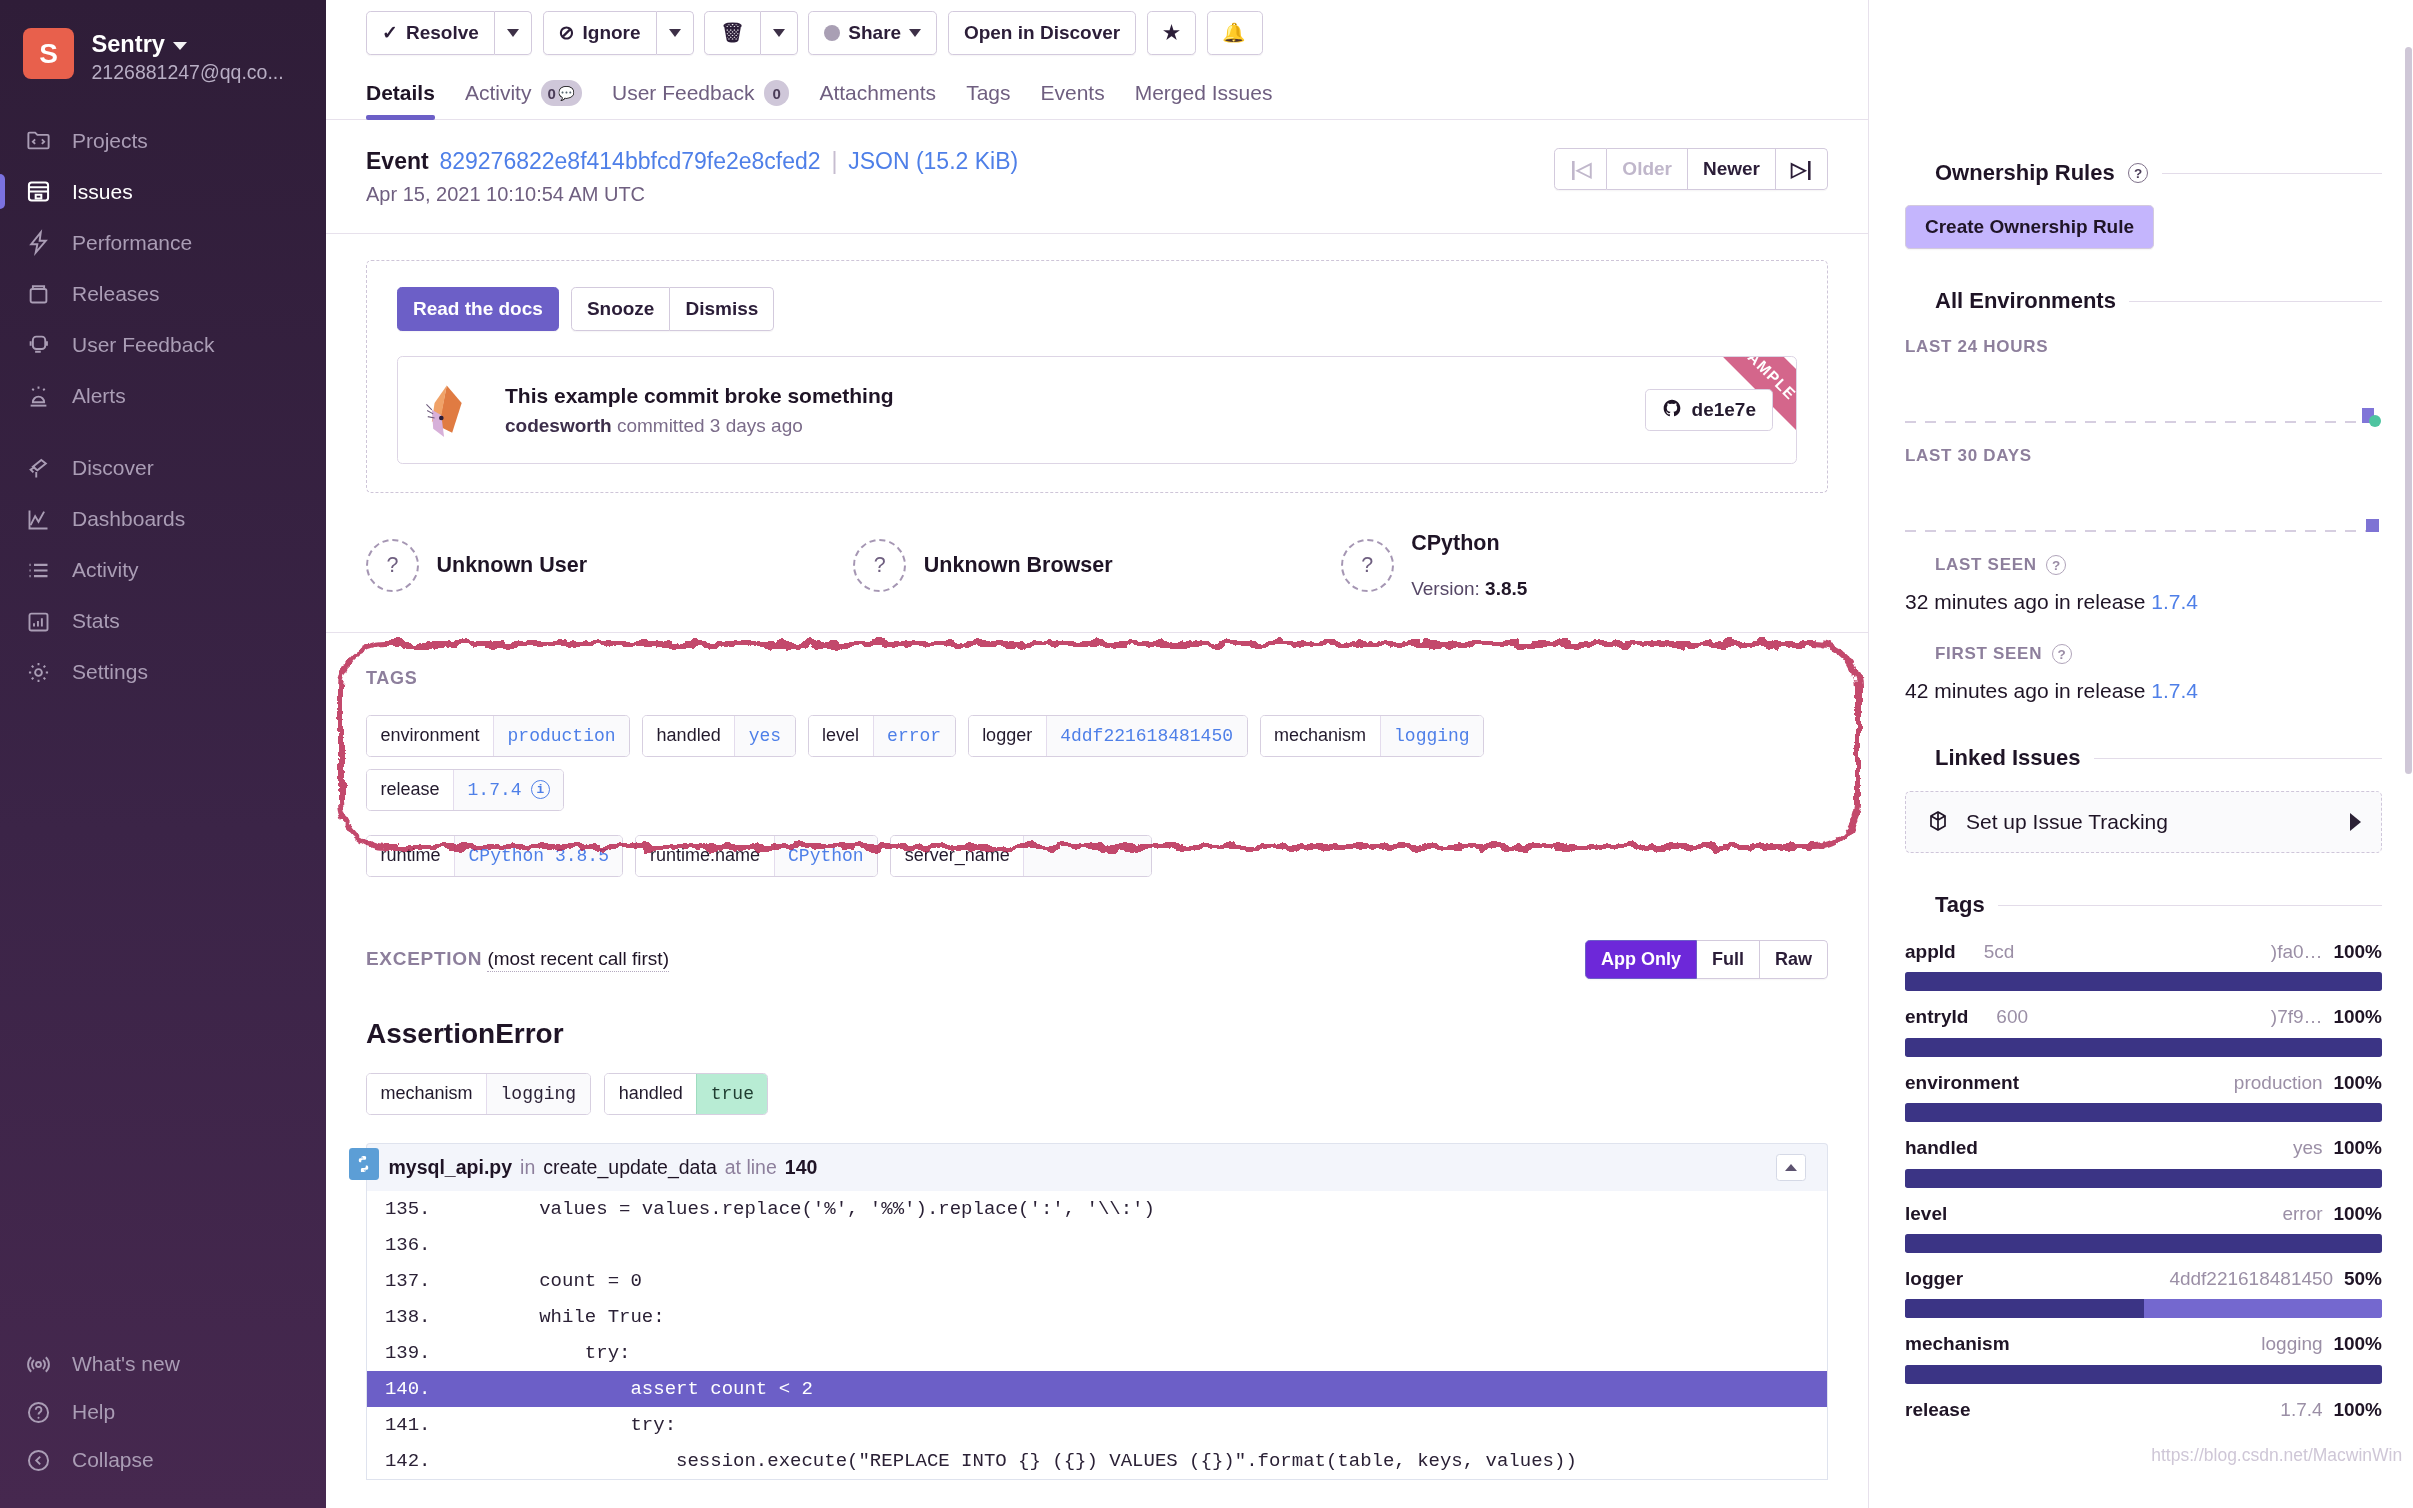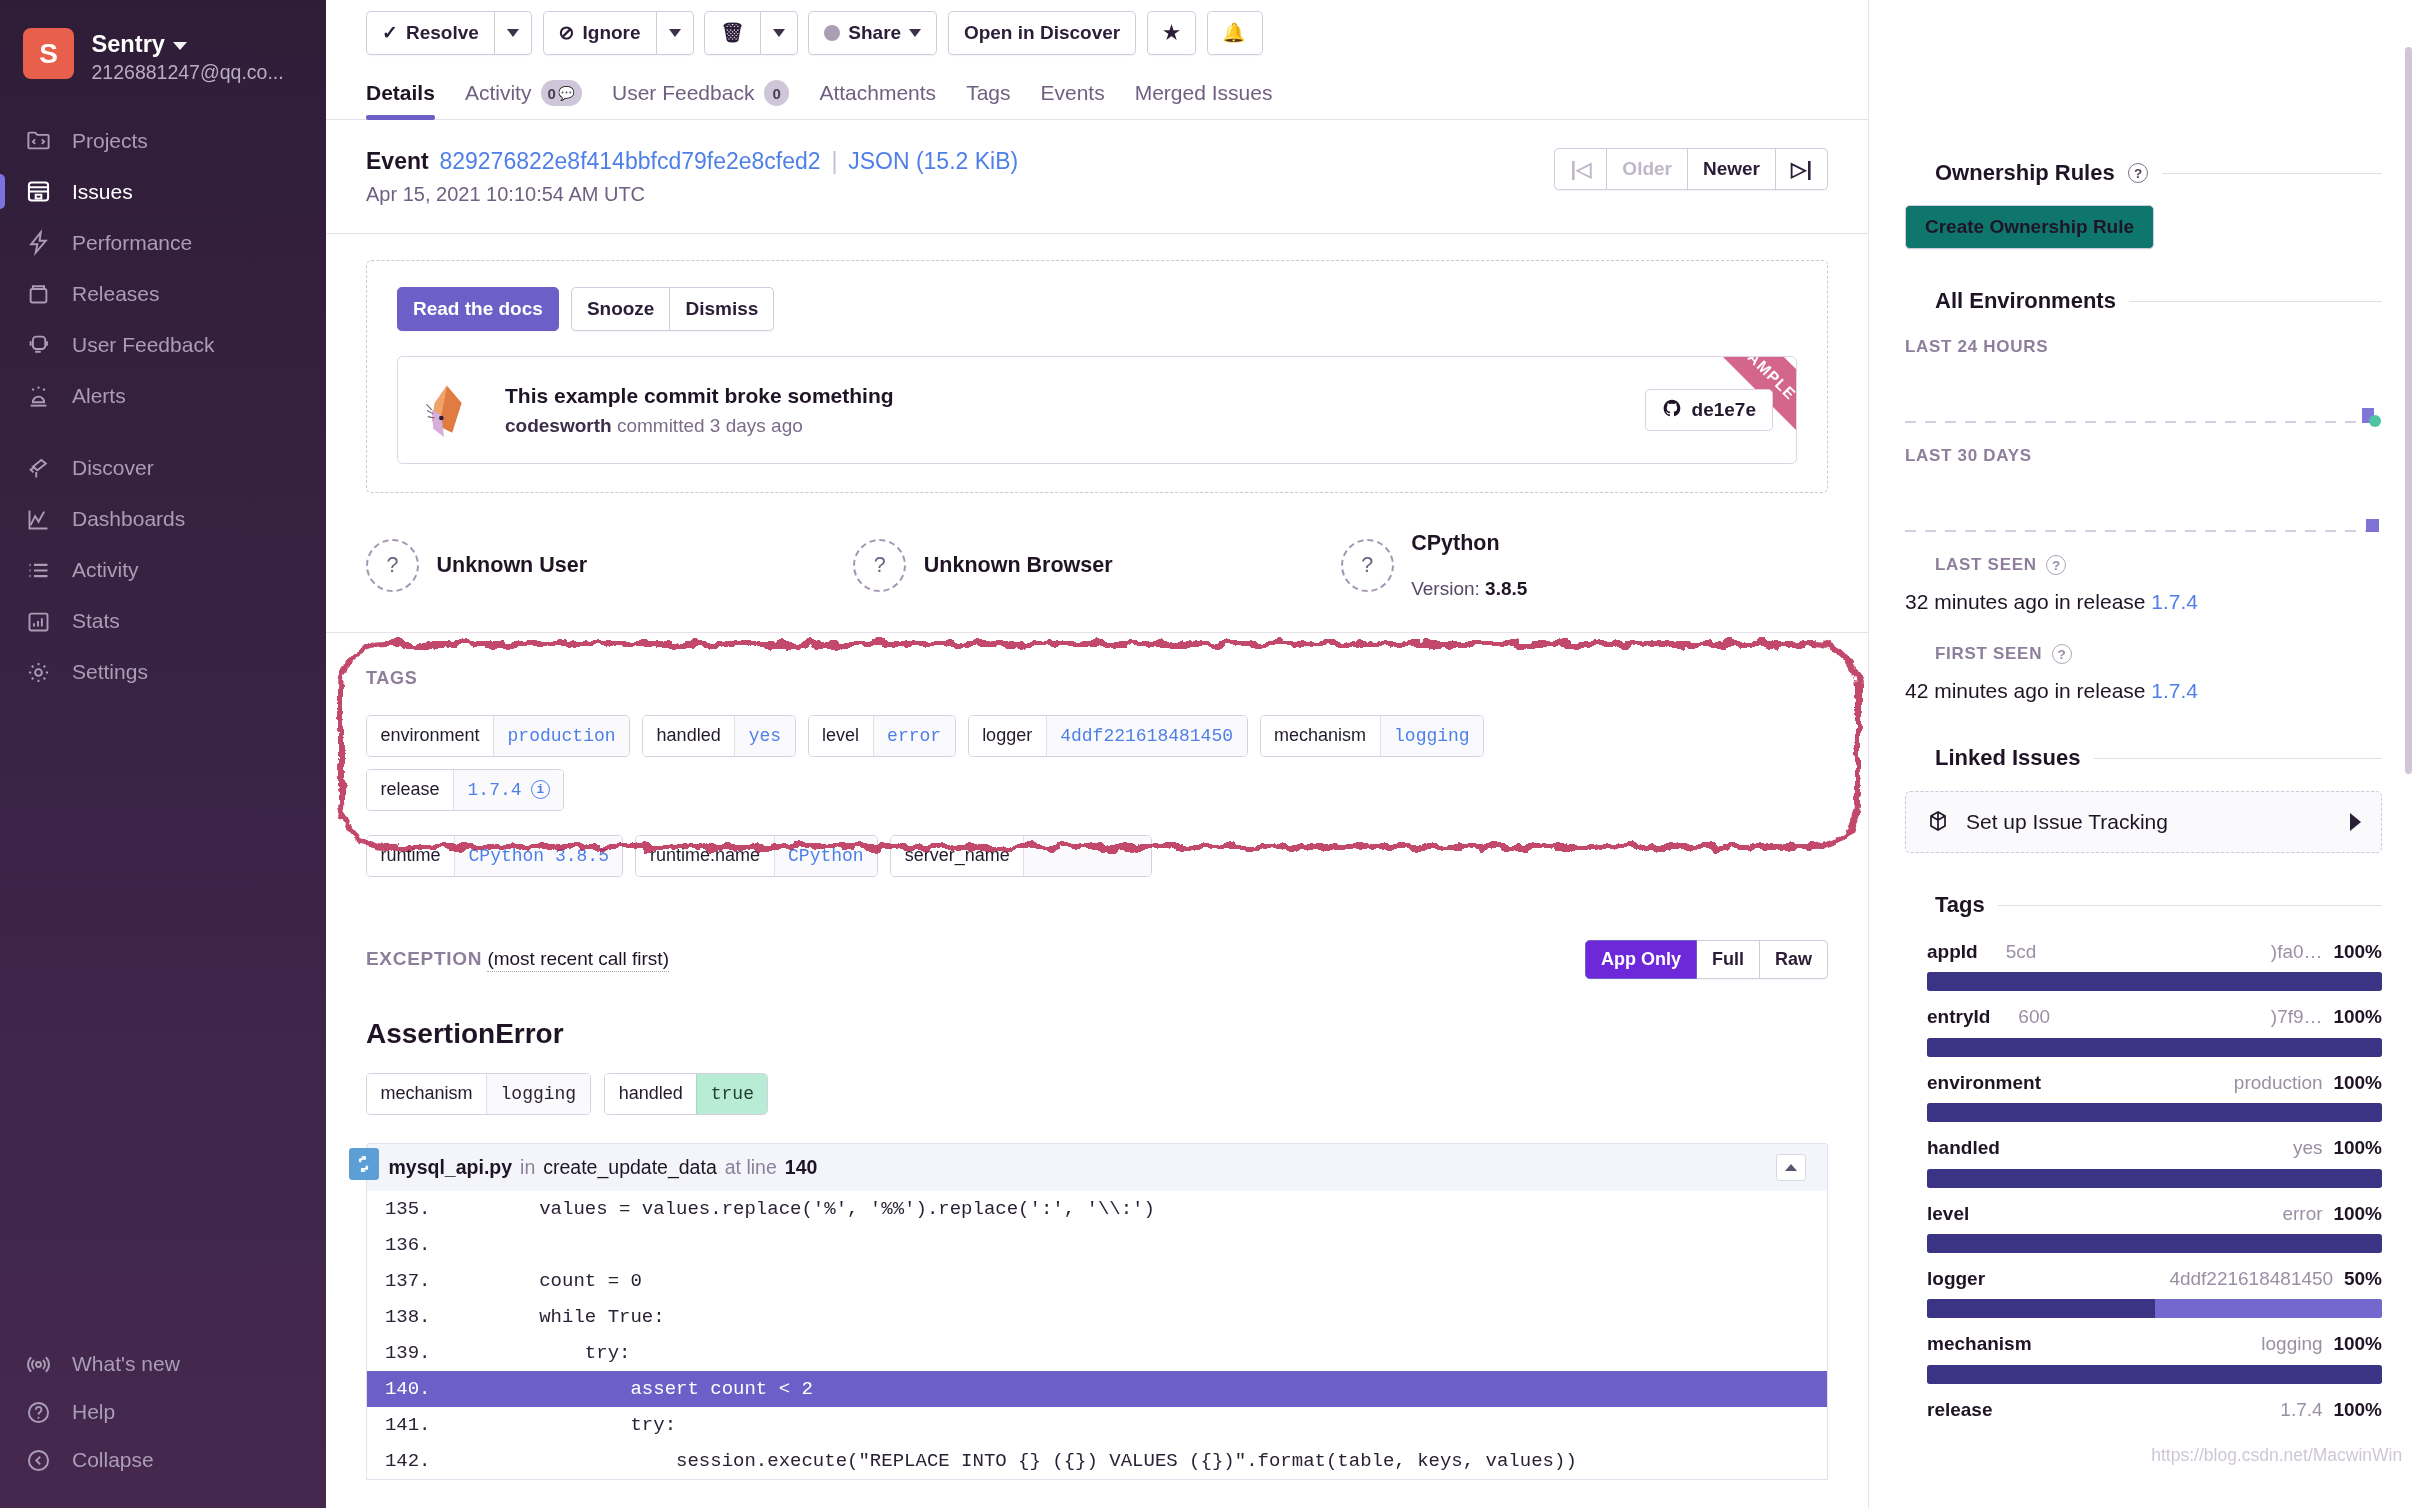--- a/index.html
+++ b/index.html
@@ -205,40 +205,40 @@
   .rs-title { font-size: 22px; font-weight:700; color:#1f1426; white-space:nowrap; }
   .rs-rule { flex:1; height:0.7px; background:#e3dce9; }
   .qmark {
     width:20px;height:20px;border-radius:50%;border:1.3px solid #7e7089;color:#4b3d58;
     font-size:13.5px;display:flex;align-items:center;justify-content:center;font-weight:700;
   }
   .qmark.gray { border-color:#b0a4ba; color:#9a8ca5; }
   .rs-btn {
     margin-top: 19px; border:0.7px solid #d3cadd; border-radius:4.7px; height:44px;
     display:inline-flex; align-items:center; padding: 0 19px; font-size:19px; font-weight:700; color:#1f1426;
-    box-shadow:0 1.3px 0 rgba(43,34,51,.04); background:#0f766e;
+    box-shadow:0 1.3px 0 rgba(43,34,51,.04); background:#c4b5fd;
   }
   .rs-sub { font-size:17px; letter-spacing:0.7px; color:#8d7f9c; font-weight:700; margin-top: 23px;}
   .spark { height: 47px; position: relative; margin-top: 19px; }
   .spark .base { position:absolute; left:0; right:0; bottom:0; height:2px;
     background: repeating-linear-gradient(90deg,#d6cee0 0 10.8px, transparent 10.8px 20px); }
   .spark .dot-g { position:absolute; right:1.3px; bottom:-4px; width:12px;height:12px;border-radius:50%;background:#4ec4a0;}
   .spark .bar-p { position:absolute; right:8px; bottom:0; width:12px;height:15px;background:#8075d8;}
   .spark .bar-sq { position:absolute; right:2.7px; bottom:0; width:13.5px;height:13.5px;background:#7e73d4;}
   .seen-val { font-size: 21px; color:#1f1426; margin-top: 15px; }
   .seen-val a { color:#4e7fe8; text-decoration:none; }
 
   .li-card {
     margin-top: 20px; border:1.3px dashed #cfc6da; border-radius:5.4px; background:#fafafc;
     height: 62px; display:flex; align-items:center; padding: 0 20px; gap: 16px;
   }
   .li-card .lbl { font-size:21px; color:#1f1426; flex:1; }
   .chev-r { width:0;height:0;border-top:9.4px solid transparent;border-bottom:9.4px solid transparent;border-left:11.4px solid #2b2136;}
 
-  .tagstat { margin-top: 23px; margin-left: 22px; }
+  .tagstat { margin-top: 23px; }
   .tagstat-row { display:flex; align-items:baseline; font-size:19px; }
   .tagstat-k { font-weight:700; color:#1f1426; }
   .tagstat-mid { color:#9b8fa6; margin-left: 28px; }
   .tagstat-right { margin-left:auto; display:flex; align-items:baseline; gap:10.8px; }
   .tagstat-v { color:#9b8fa6; }
   .tagstat-p { font-weight:700; color:#1f1426; }
   .bar { height: 19px; border-radius:2.7px; overflow:hidden; display:flex; margin-top: 9.4px; background:#8075d8;}
   .bar .seg1 { background:#3b3485; height:100%; }
   .bar .seg2 { background:#7468cf; height:100%; }
   .watermark {

